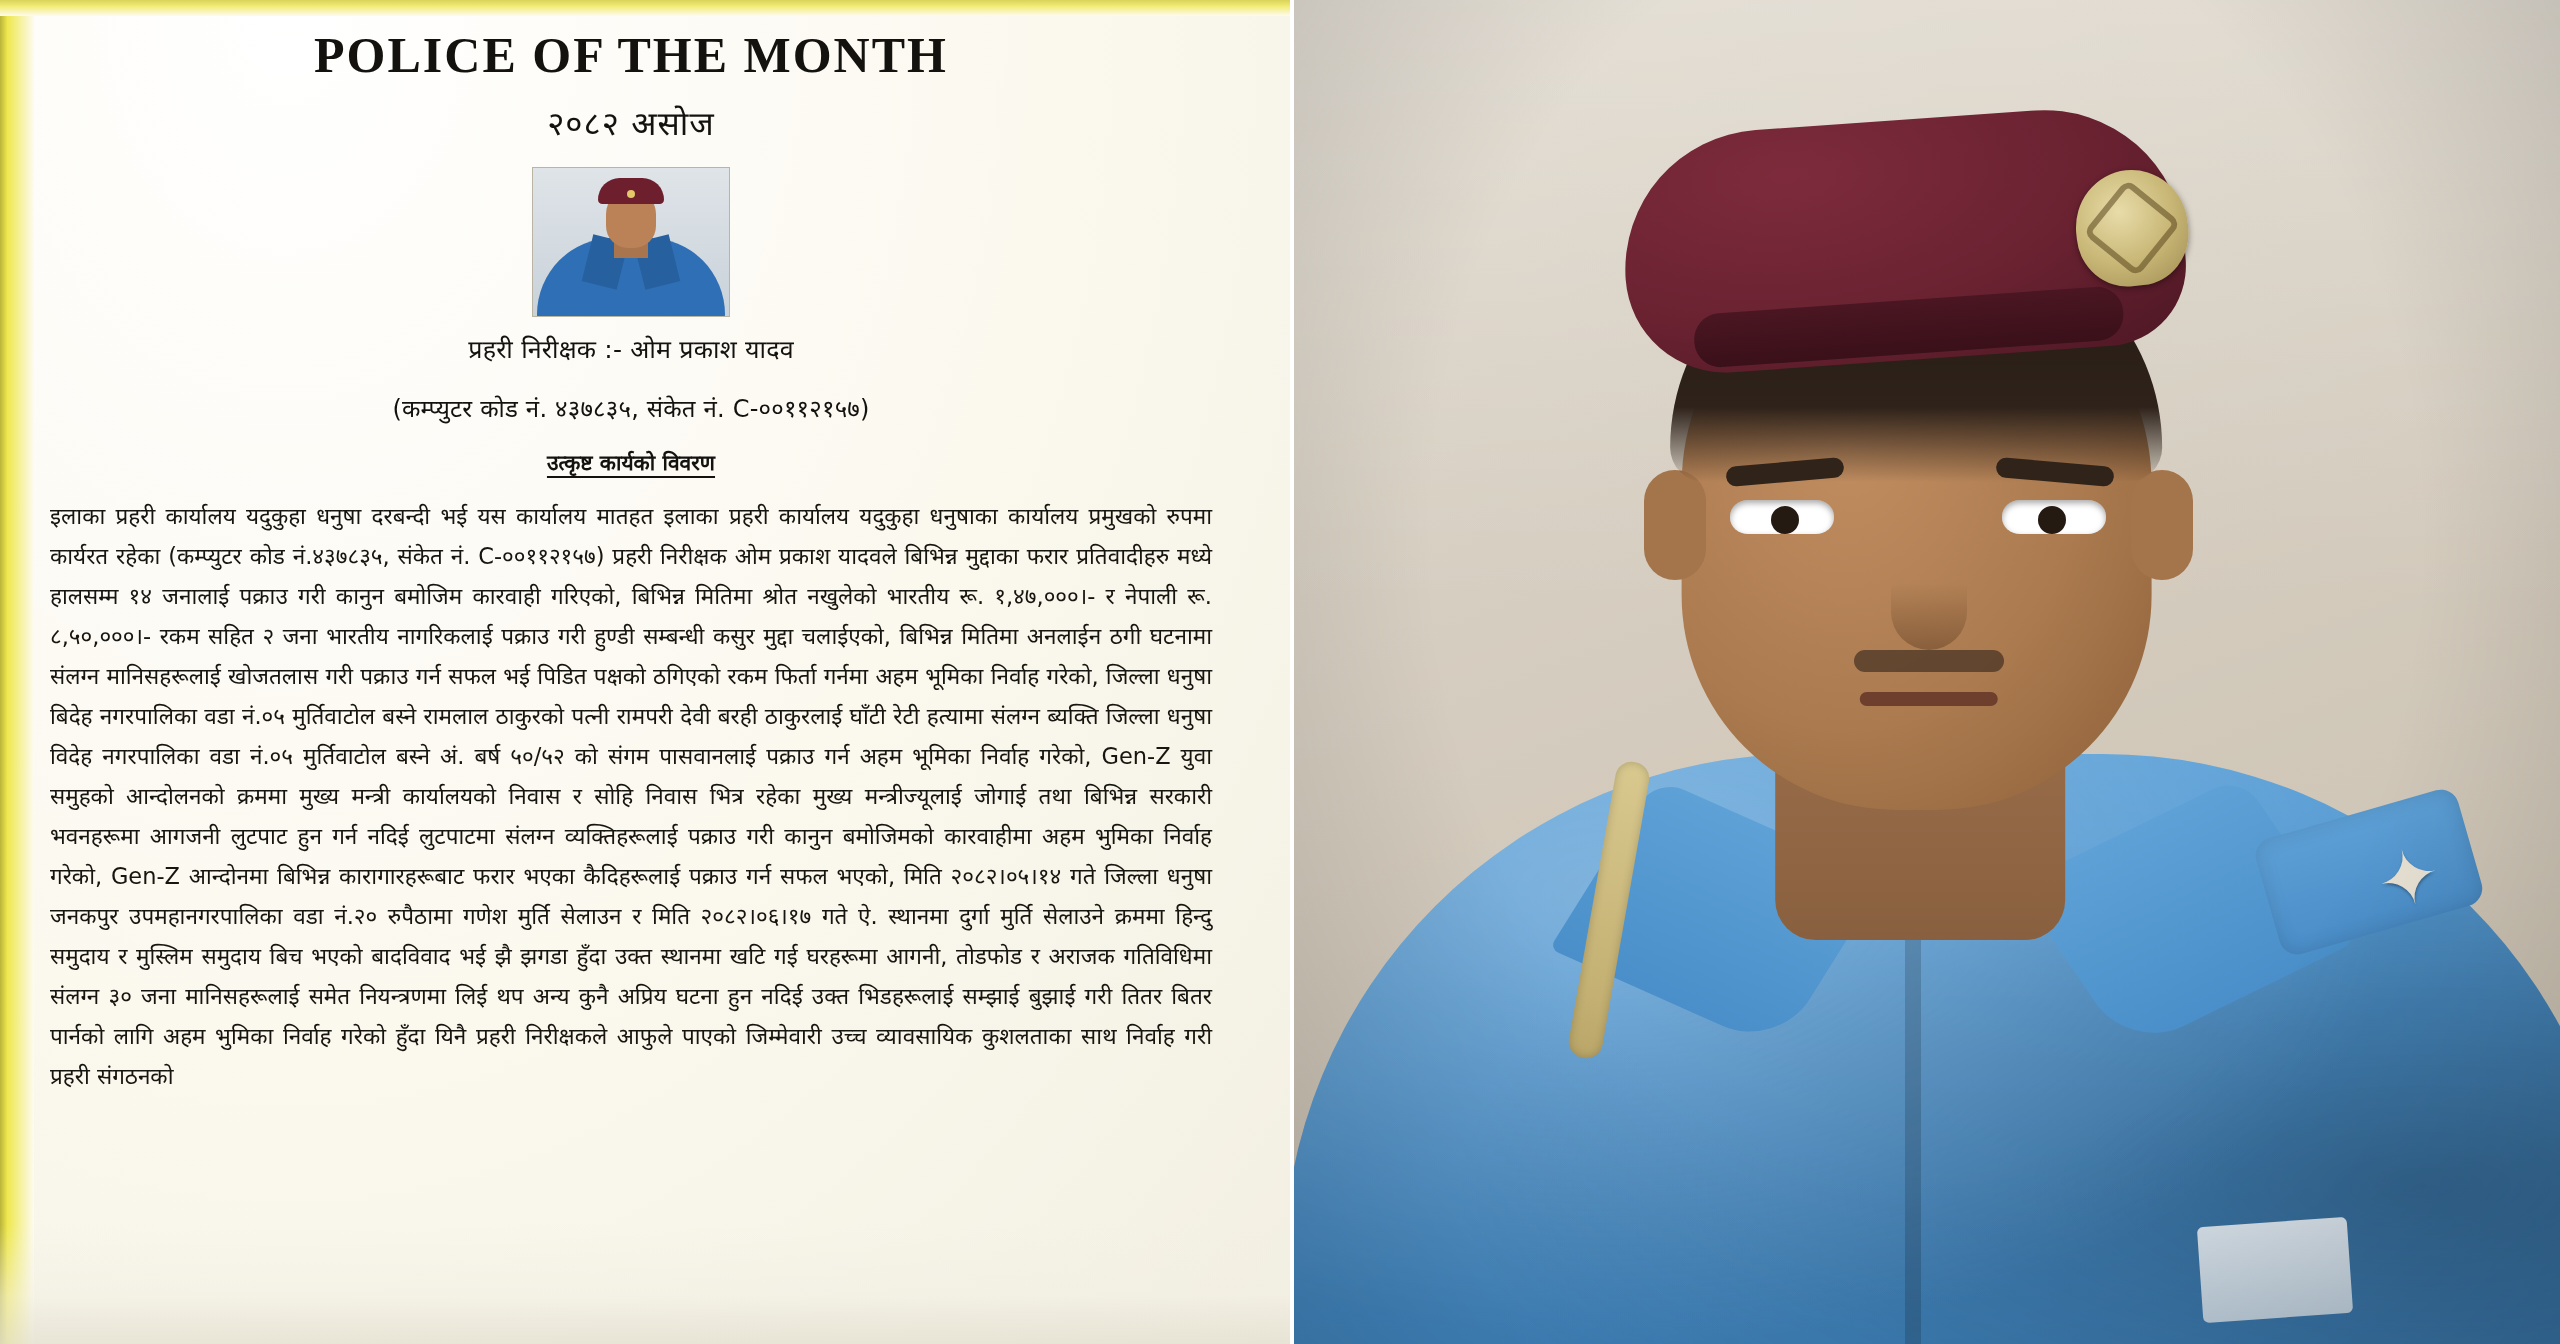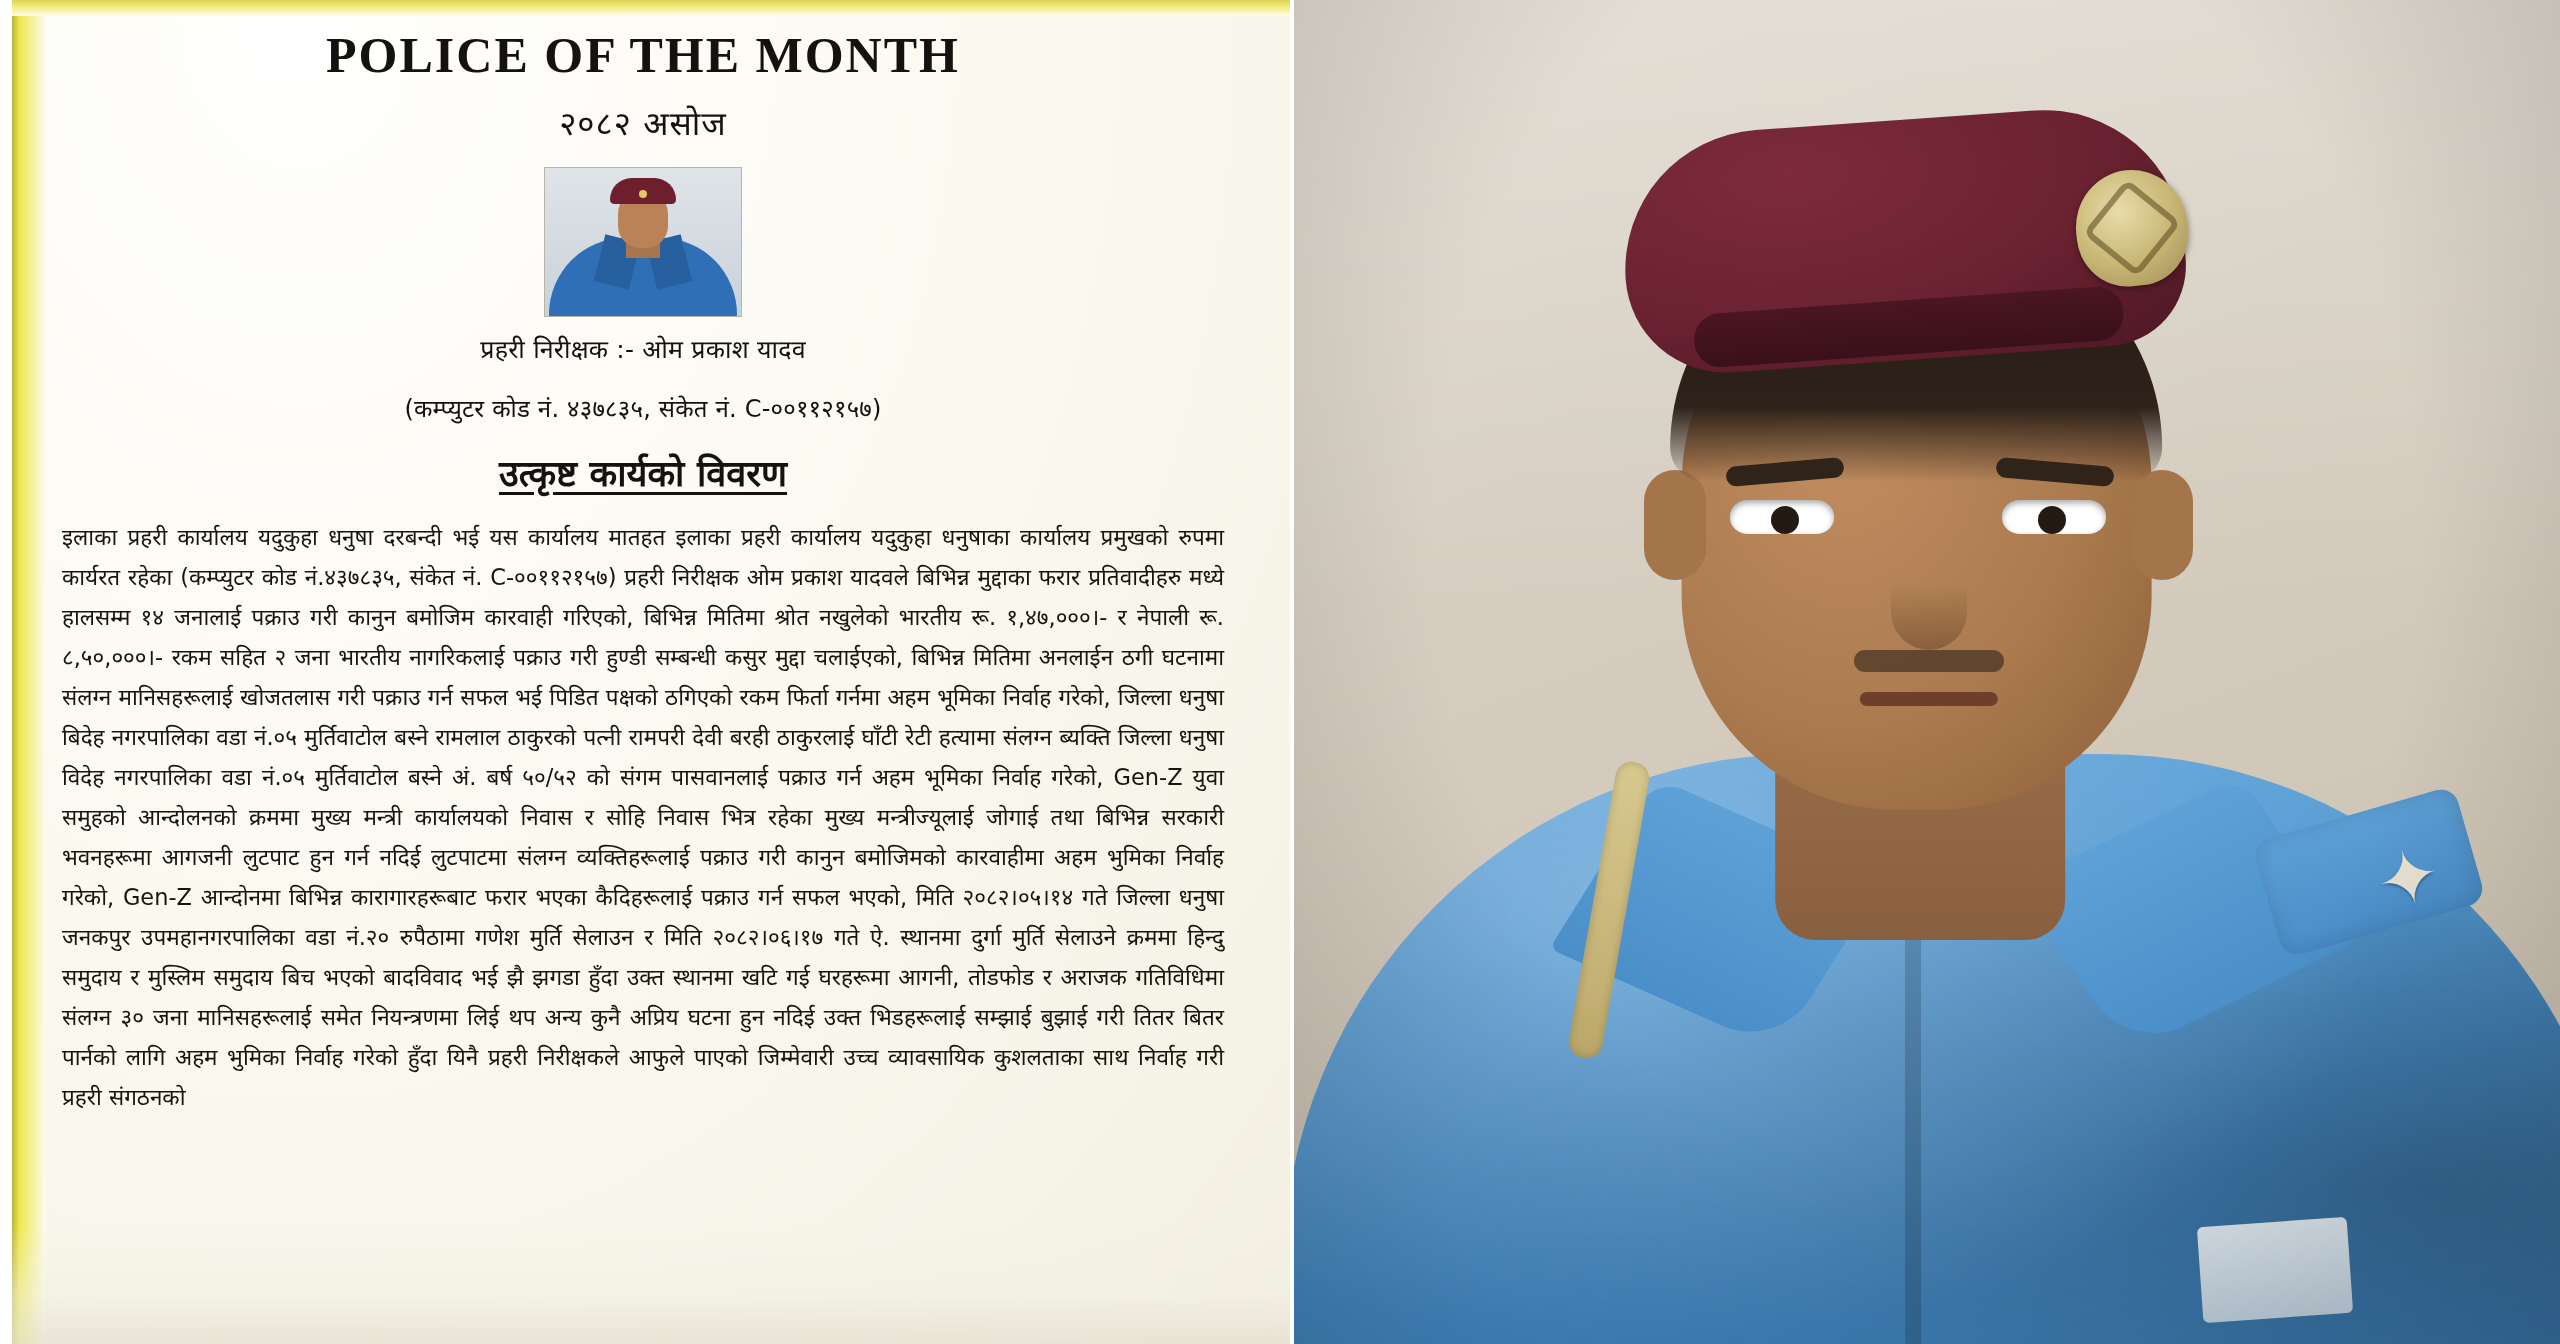--- a/index.html
+++ b/index.html
@@ -12,21 +12,21 @@
     width: 2560px;
     height: 1344px;
     overflow: hidden;
     font-family: "Liberation Sans", sans-serif;
     background: #ffffff;
   }
 
   
   .cert-pane {
     position: absolute;
-    left: 12px; top: 0;
+    left: 0; top: 0;
     width: 1292px; height: 1344px;
     background: #fdfbf2;
     overflow: hidden;
   }
   
   .cert-edge-left {
     position: absolute;
     left: 0; top: 0;
     width: 34px; height: 1344px;
     background: linear-gradient(90deg,#b9b33a 0%, #efe84e 22%, #f6f2a0 62%, #fdfbf2 100%);
@@ -114,21 +114,21 @@
     color: #14120f;
     margin-top: 14px;
     letter-spacing: .2px;
   }
   .cert-line.sm { font-size: 24px; margin-top: 26px; }
 
   .cert-section-title {
     text-align: center;
     font-family: "DejaVu Sans", sans-serif;
     font-weight: bold;
-    font-size: 36px;
+    font-size: 21px;
     color: #14120f;
     margin-top: 24px;
     text-decoration: underline;
     text-underline-offset: 6px;
   }
 
   .cert-body {
     margin-top: 20px;
     font-family: "DejaVu Sans", sans-serif;
     font-size: 22.5px;

